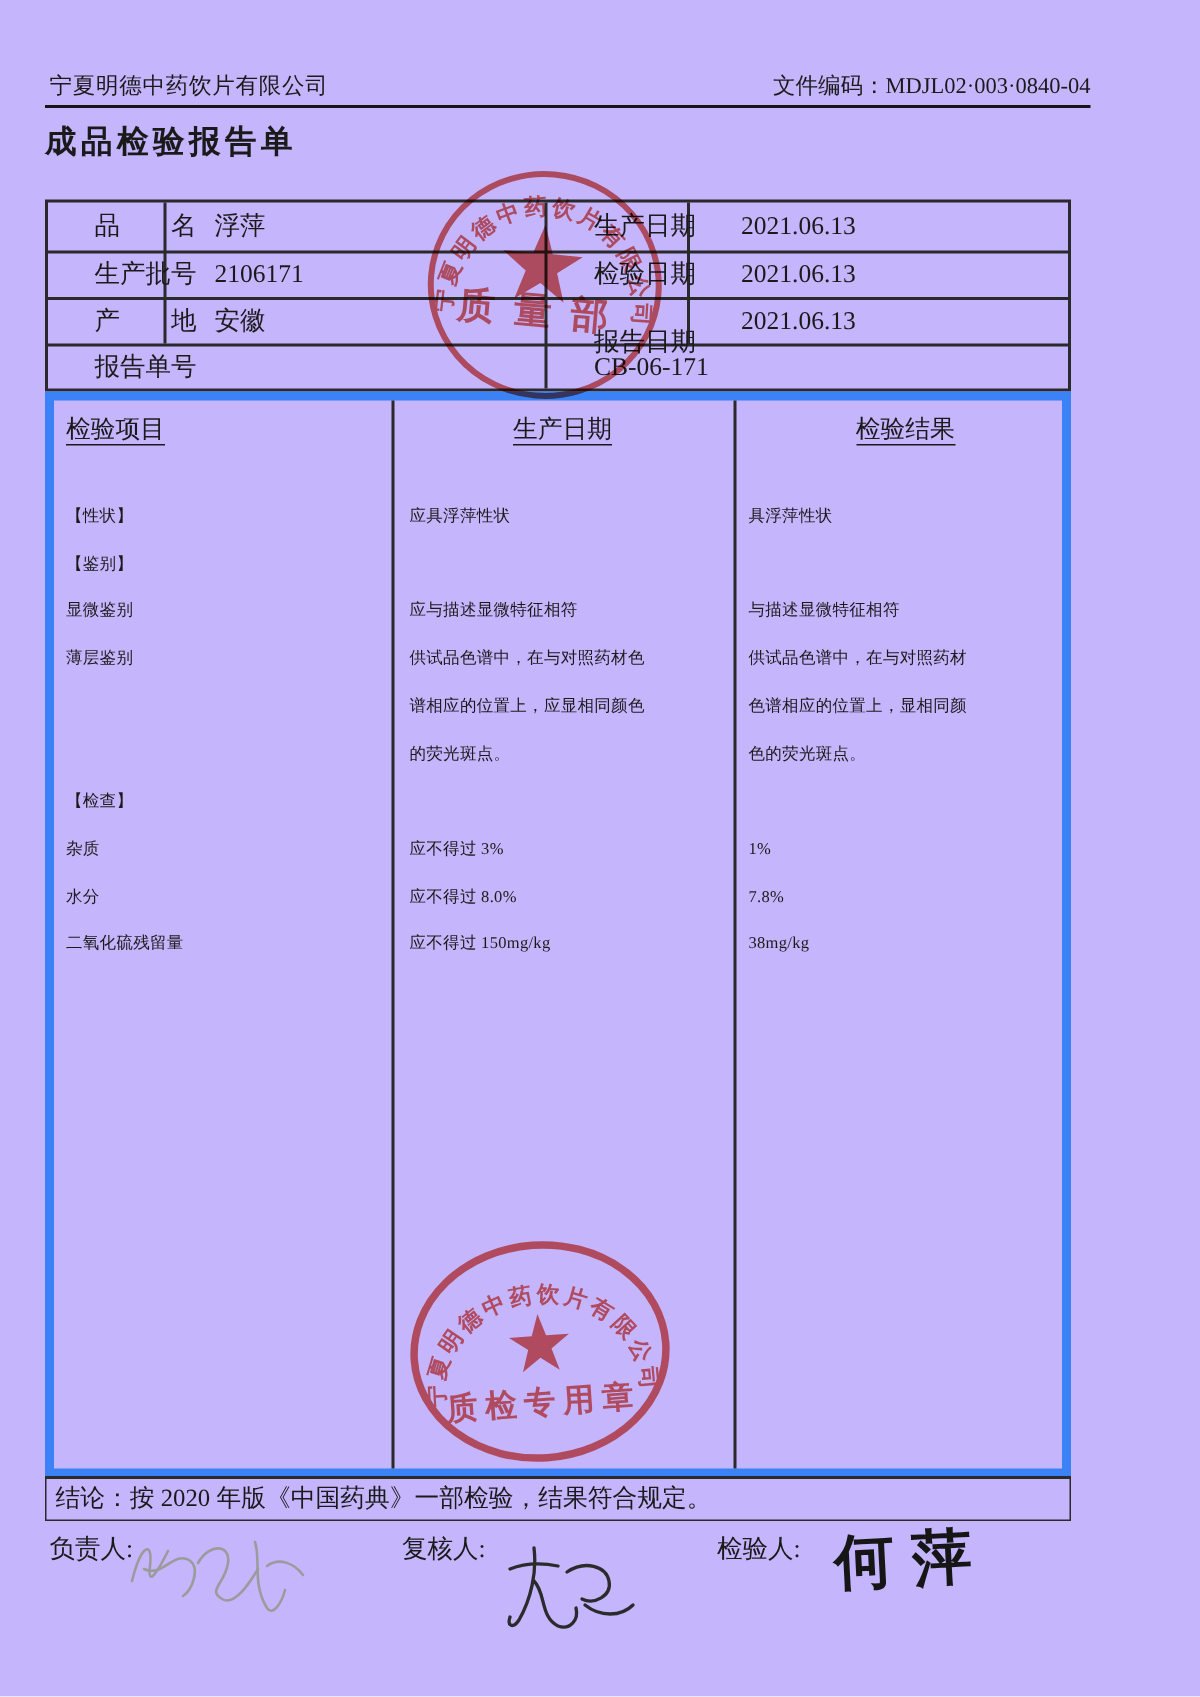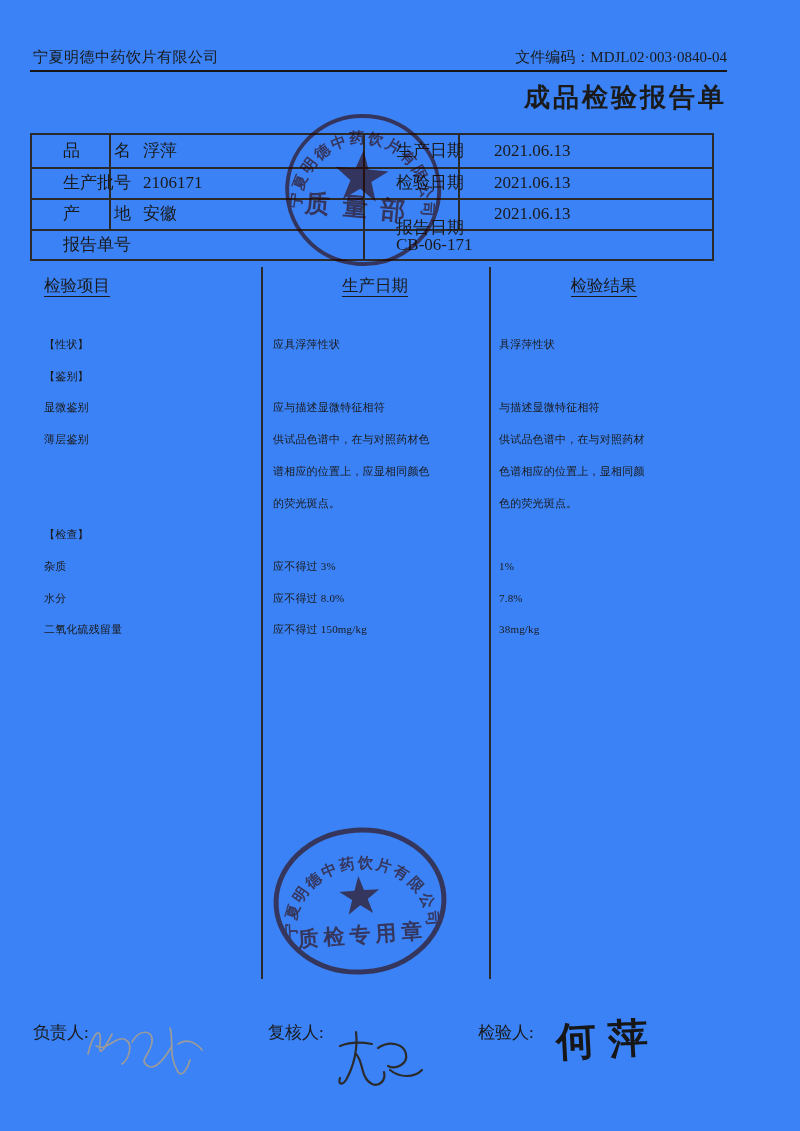--- a/index.html
+++ b/index.html
@@ -1,33 +1,33 @@
 <!DOCTYPE html>
 <html><head>
 <meta charset="utf-8">
 <style>
   * { margin:0; padding:0; box-sizing:border-box; }
   html,body { background:#ffffff; }
   .page {
     position:relative; width:800px; height:1131px; margin:0 auto;
-    background:#3b82f6; overflow:hidden;
+    background:#c4b5fd; overflow:hidden;
     font-family:"Liberation Serif","DejaVu Serif",serif;
     color:#1a1a1a;
   }
   .abs { position:absolute; }
 
   
   .company-name { left:33px; top:48px; font-size:15px; letter-spacing:0.5px; }
   .doc-code { top:48px; right:73px; font-size:15px; }
   .header-rule { left:30px; top:70px; width:697px; height:2px; background:#161616; }
 
   
   .report-title {
-    left:30px; top:80px; width:697px; text-align:right;
-    font-size:26px; font-weight:bold; letter-spacing:3px;
+    left:30px; top:80px; width:697px; text-align:left;
+    font-size:21px; font-weight:bold; letter-spacing:3px;
   }
 
   
   .info-table { left:30px; top:133px; width:684px; height:128px; border:2px solid #2a2a2a; }
   .info-table .hline { position:absolute; left:0; width:100%; height:1.5px; background:#2a2a2a; }
   .info-table .vline { position:absolute; top:0; width:1.5px; background:#2a2a2a; }
   .cell { position:absolute; font-size:17px; white-space:nowrap;margin-left:24px; }
   .jlabel { display:inline-block; width:68px; text-align:justify; text-align-last:justify; }
 
   
@@ -131,20 +131,21 @@
 与描述显微特征相符
 供试品色谱中，在与对照药材
 色谱相应的位置上，显相同颜
 色的荧光斑点。
 
 1%
 7.8%
 38mg/kg</div>
   </div>
 
+  <div class="abs conclusion-box">结论：按 2020 年版《中国药典》一部检验，结果符合规定。</div>
 
   <div class="abs sign-label" style="left:33px">负责人:</div>
   <div class="abs sign-label" style="left:268px">复核人:</div>
   <div class="abs sign-label" style="left:478px">检验人:</div>
 
   <svg class="abs" style="left:82px; top:1016px" width="130" height="70" viewBox="0 0 130 70">
     <g fill="none" stroke="#9b9b9b" stroke-width="1.7" stroke-linecap="round">
       <path d="M6,38 C12,14 20,10 18,28 C16,44 24,30 30,18"></path>
       <path d="M14,30 C26,36 34,18 44,24 C52,29 46,44 40,48"></path>
       <path d="M50,26 C58,12 72,14 70,26 C68,40 56,44 66,50 C74,55 84,40 90,30"></path>

